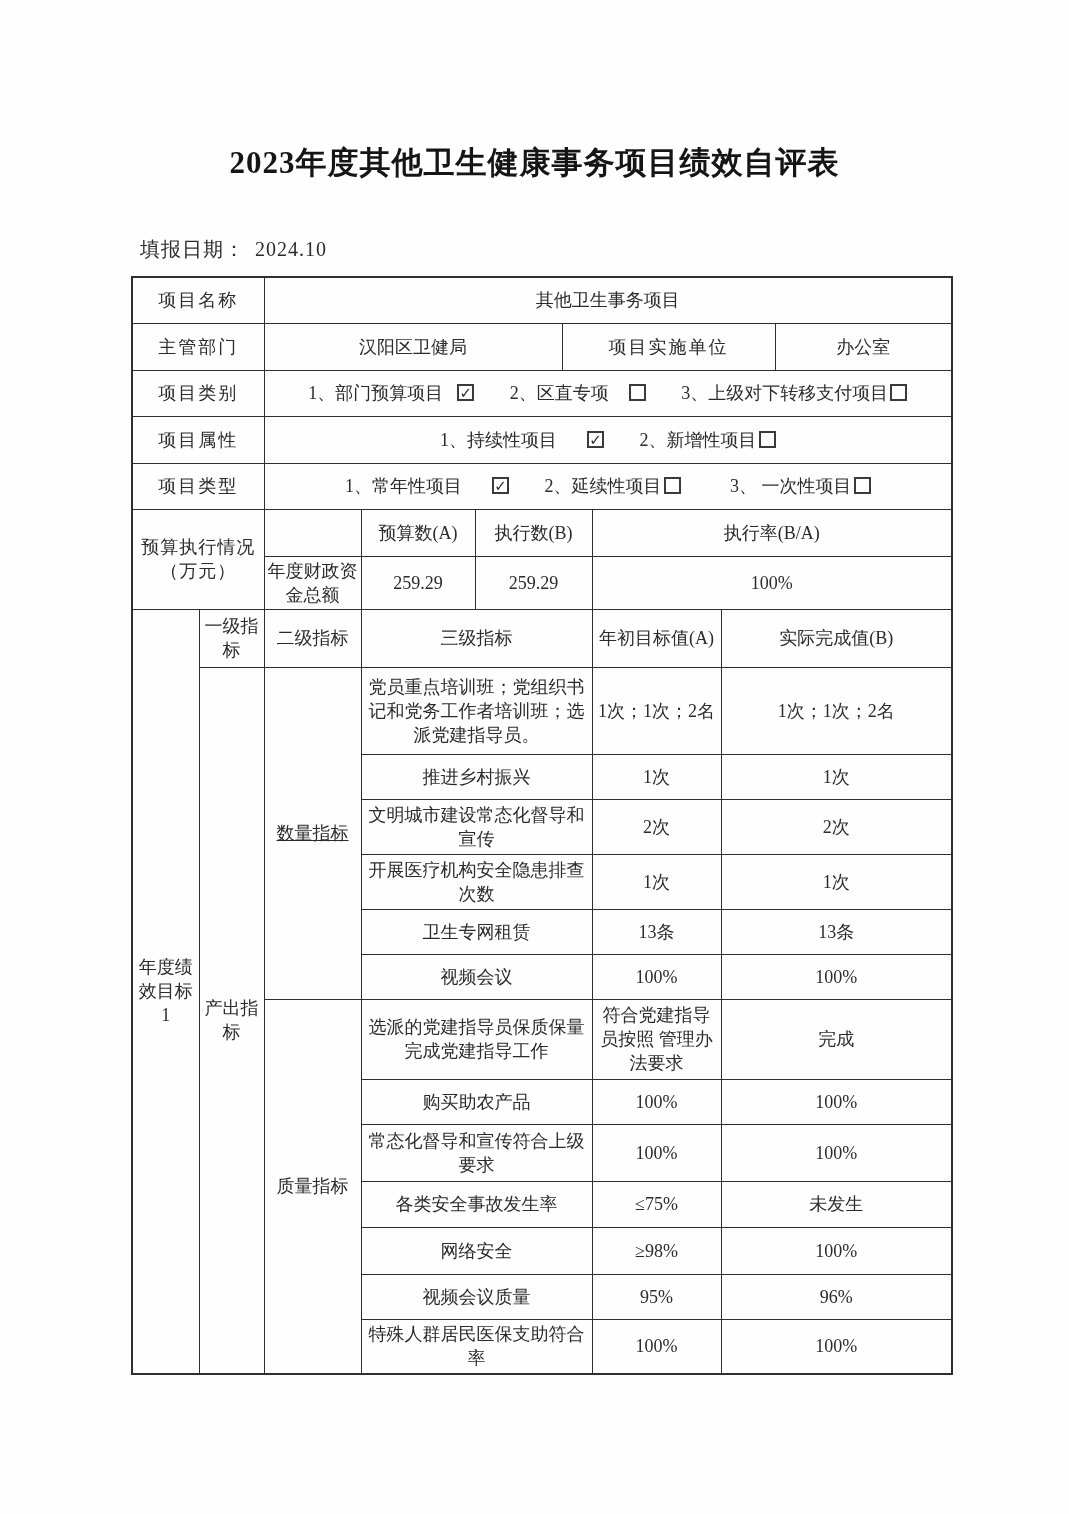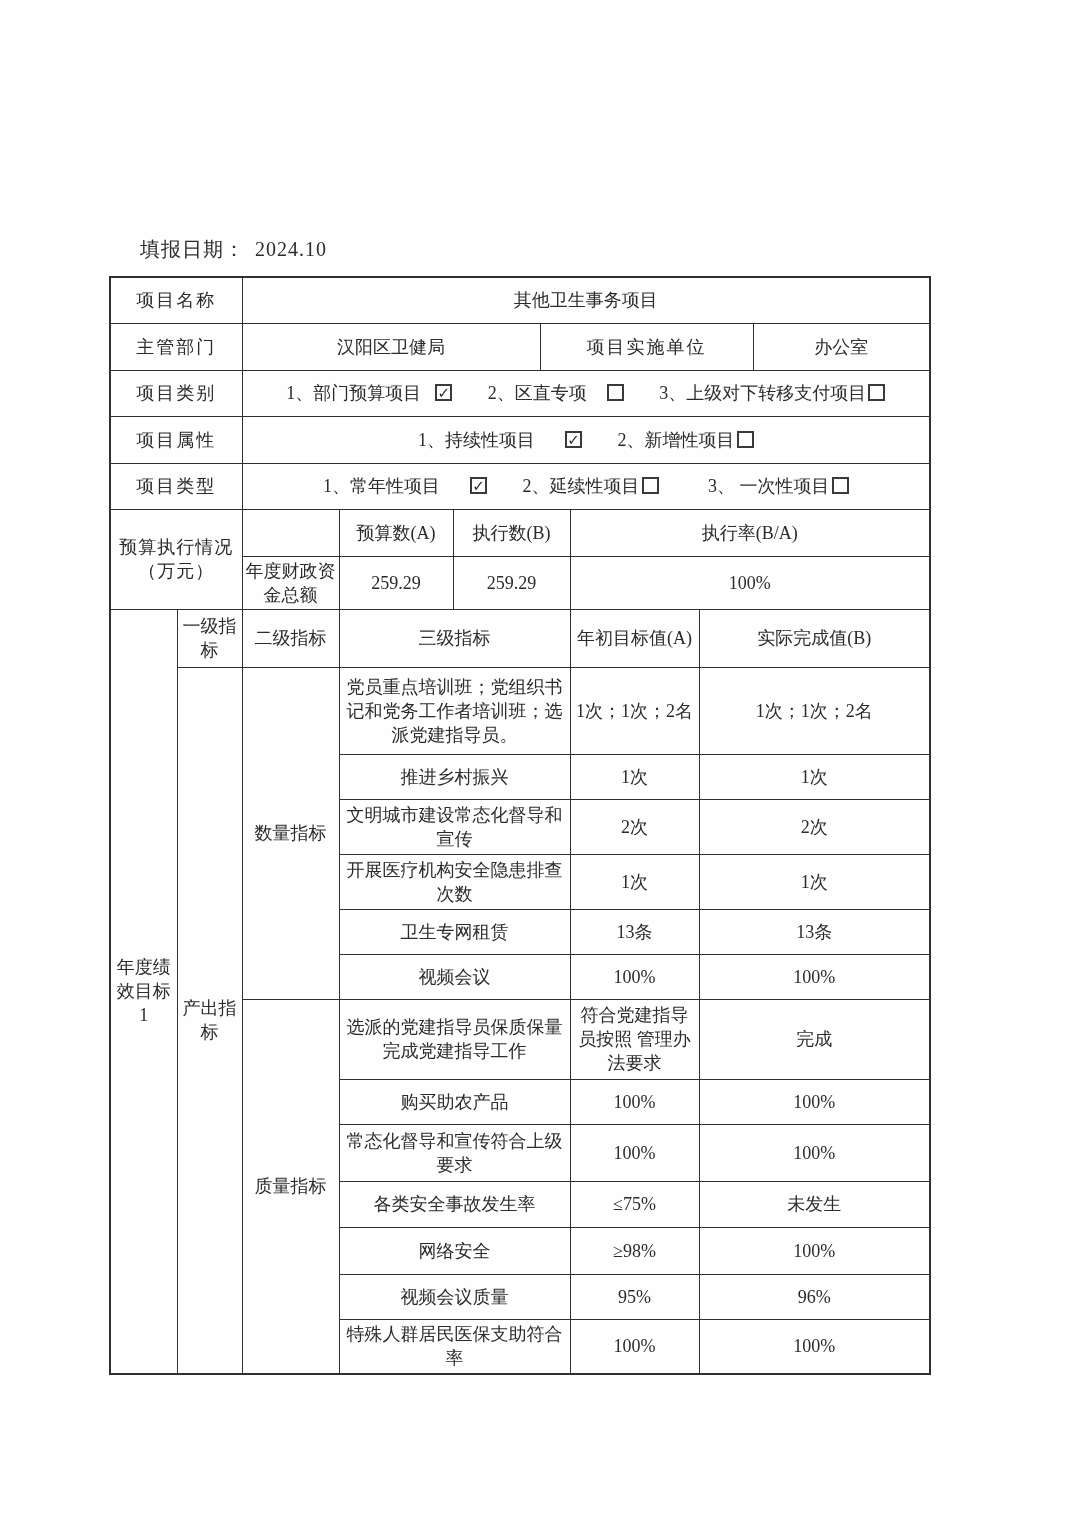--- a/index.html
+++ b/index.html
@@ -21,21 +21,21 @@
   }
   .meta {
     position:absolute; top:236px; left:125px; width:820px;
     display:flex; justify-content:space-between; align-items:baseline;
     font-size:20px;
     padding:0 45px 0 15px;
   }
   .meta .lbl { letter-spacing:1px; }
   .meta .val { margin-left:10px; letter-spacing:1px; }
   table.doc {
-    position:absolute; top:276px; left:109px;
+    position:absolute; top:276px; left:131px;
     width:820px;
     border-collapse:collapse;
     table-layout:fixed;
     border:2px solid #2f2f2f;
   }
   table.doc td {
     border:1px solid #2f2f2f;
     vertical-align:middle;
     text-align:center;
     font-size:18px;
@@ -45,21 +45,21 @@
   }
   td.rowlabel { font-size:19px; letter-spacing:2px; line-height:26px; }
   td.leftcell { text-align:left; padding-left:13px; }
   td.namecell { font-size:18px; line-height:27px; padding:2px 3px; }
   td.targetcell { padding:2px 6px; line-height:25px; }
   td.smalltight { line-height:21px; font-size:18px; }
   
   td.vtop { vertical-align:top; }
   td.goalcell   { padding-top:450px; line-height:29px; font-size:19px; }
   td.level1cell { padding-top:480px; line-height:29px; font-size:19px; }
-  td.quantcell  { padding-top:230px; line-height:29px; font-size:19px; }
+  td.quantcell  { padding-top:230px; line-height:29px; font-size:19px;text-decoration:underline; }
   td.qualcell   { padding-top:245px; line-height:29px; font-size:19px;font-family:Liberation Serif, serif; }
   
   .cb {
     display:inline-block;
     width:17px; height:17px;
     border:2px solid #3a3a3a;
     vertical-align:middle;
     margin-left:2px;
     transform:translateY(-2px);
     font-size:15px; line-height:14px;
@@ -72,20 +72,21 @@
   .gap45 { margin-left:45px; }
   .ml14 { margin-left:14px; }
   .ml20 { margin-left:20px; }
   .ml30 { margin-left:30px; }
 </style>
 </head>
 <body>
 
 <div class="page">
 
+  <h1 class="title">2023年度其他卫生健康事务项目绩效自评表</h1>
 
   <div class="meta">
     <div>
       <span class="lbl">填报日期：</span><span class="val">2024.10</span>
     </div>
   </div>
 
   <table class="doc">
     <colgroup>
       <col style="width:67px">

